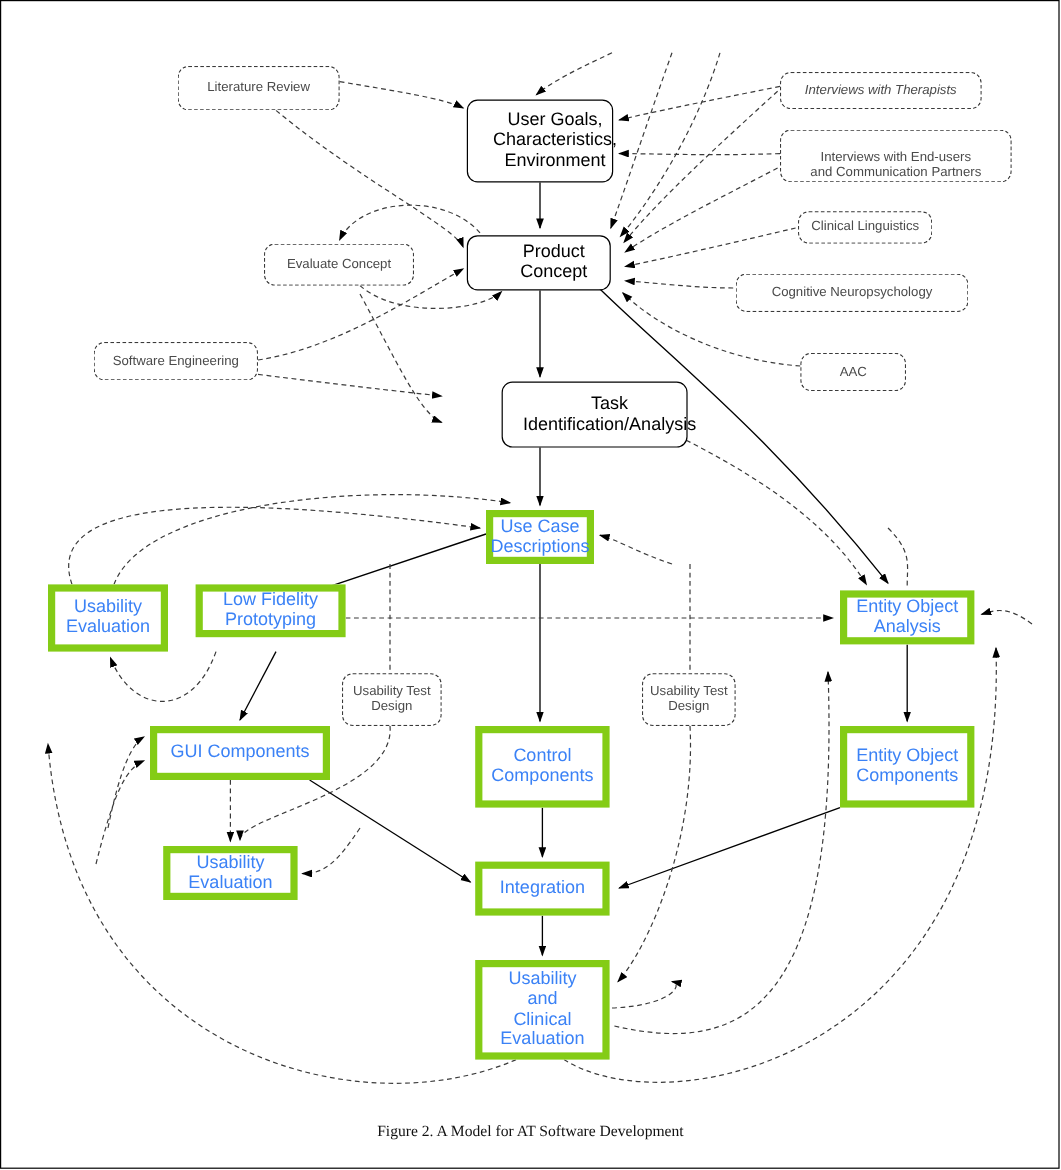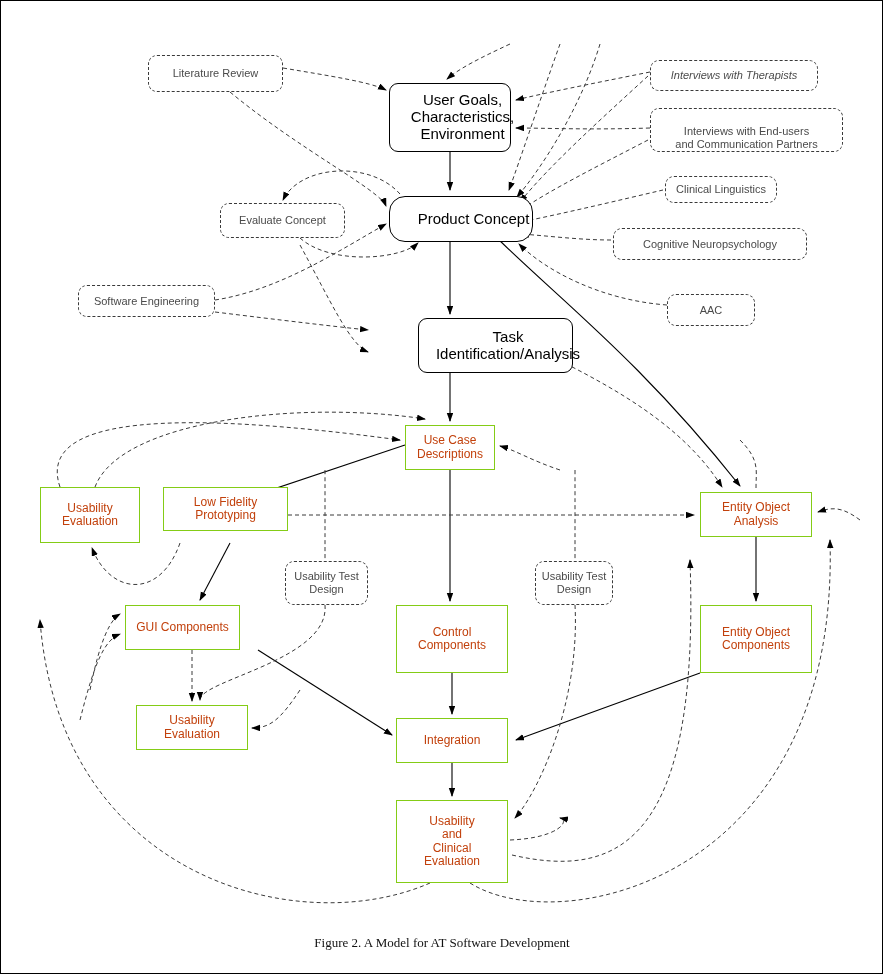--- a/index.html
+++ b/index.html
@@ -1,21 +1,21 @@
 <!DOCTYPE html>
 <html><head>
 <meta charset="utf-8">
 <style>
   html,body{margin:0;padding:0;background:#ffffff;}
   body{font-family:"Liberation Sans", sans-serif;}
   #page{position:relative;width:884px;height:975px;background:#ffffff;overflow:hidden;}
   #figure-border{position:absolute;left:0;top:0;width:883px;height:974px;border:1px solid #000;box-sizing:border-box;}
   svg#edges{position:absolute;left:0;top:0;width:884px;height:975px;}
   .node{position:absolute;box-sizing:border-box;display:flex;align-items:center;justify-content:center;text-align:center;background:#ffffff;}
-  .solid{border:1px solid #84cc16;color:#c2410c;font-size:12px;line-height:1.12;}
+  .solid{border:6px solid #84cc16;color:#3b82f6;font-size:15px;line-height:1.12;}
   .rounded{border:1px solid #000;border-radius:9px;color:#000;font-size:15px;line-height:1.12;padding-left:25px;}
   .dashed{border:1px dashed #3a3a3a;border-radius:9px;color:#4a4a4a;font-size:11px;line-height:1.18;}
   .caption{position:absolute;width:100%;text-align:center;font-family:"Liberation Serif", serif;font-size:13px;color:#111;}
   .node span{display:block;}
 </style>
 </head>
 <body>
 
 <div id="page">
   <div id="figure-border"></div>
@@ -103,21 +103,21 @@
   </svg>
 
   <div class="node rounded" style="left:389px;top:83px;width:122px;height:69px;">
     <div>
       <span>User Goals,</span>
       <span>Characteristics,</span>
       <span>Environment</span>
     </div>
   </div>
 
-  <div class="node rounded" style="left:389px;top:196px;width:144px;height:46px;border-radius:16px;">
+  <div class="node rounded" style="left:389px;top:196px;width:120px;height:46px;">
     <span>Product Concept</span>
   </div>
 
   <div class="node rounded" style="left:373px;top:318px;width:155px;height:55px;margin-left:45px;">
     <div>
       <span>Task</span>
       <span>Identification/Analysis</span>
     </div>
   </div>
 
@@ -142,21 +142,21 @@
     </div>
   </div>
 
   <div class="node solid" style="left:700px;top:492px;width:112px;height:45px;">
     <div>
       <span>Entity Object</span>
       <span>Analysis</span>
     </div>
   </div>
 
-  <div class="node solid" style="left:125px;top:605px;width:115px;height:45px;">
+  <div class="node solid" style="left:125px;top:605px;width:150px;height:45px;">
     <span>GUI Components</span>
   </div>
 
   <div class="node solid" style="left:396px;top:605px;width:112px;height:68px;">
     <div>
       <span>Control</span>
       <span>Components</span>
     </div>
   </div>
 

